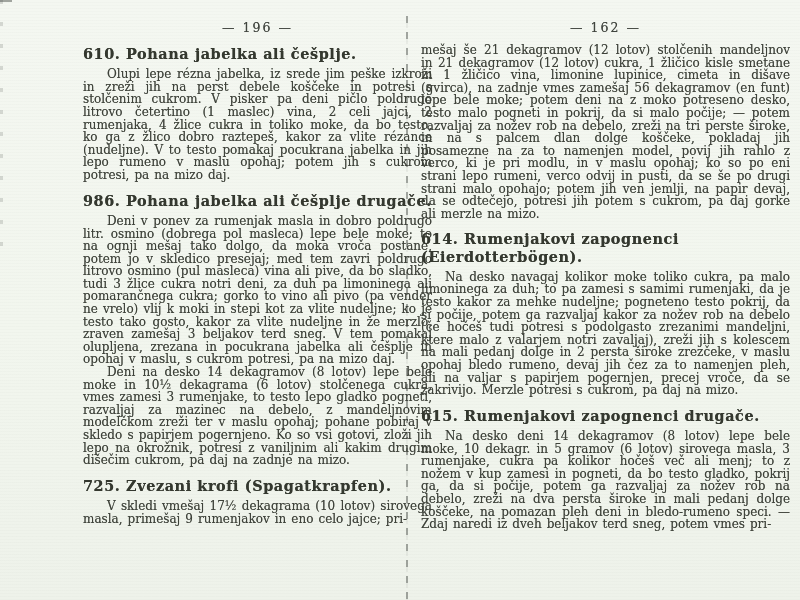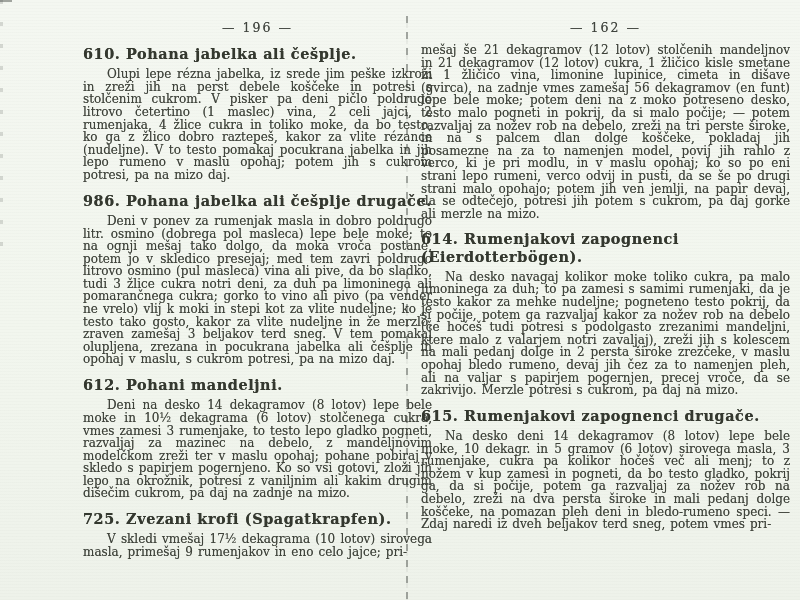--- a/index.html
+++ b/index.html
@@ -67,21 +67,20 @@
 
   <section class="page left">
     <div class="pagenum">— 196 —</div>
 
     <h2 class="recipe-heading">610. Pohana jabelka ali češplje.</h2>
     <p class="recipe-body">Olupi lepe rézna jabelka, iz srede jim peške izkroži in zreži jih na perst debele koščeke in potresi s stolčenim cukrom. V pisker pa deni pičlo poldrugo litrovo četertino (1 maslec) vina, 2 celi jajci, 2 rumenjaka, 4 žlice cukra in toliko moke, da bo testo, ko ga z žlico dobro raztepeš, kakor za vlite rézance (nudeljne). V to testo pomakaj pocukrana jabelka in jih lepo rumeno v maslu opohaj; potem jih s cukrom potresi, pa na mizo daj.</p>
 
     <h2 class="recipe-heading">986. Pohana jabelka ali češplje drugače.</h2>
     <p class="recipe-body">Deni v ponev za rumenjak masla in dobro poldrugo litr. osmino (dobrega pol masleca) lepe bele moke; to na ognji mešaj tako dolgo, da moka vroča postane, potem jo v skledico presejaj; med tem zavri poldrugo litrovo osmino (pul masleca) vina ali pive, da bo sladko, tudi 3 žlice cukra notri deni, za duh pa limoninega ali pomarančnega cukra; gorko to vino ali pivo (pa vender ne vrelo) vlij k moki in stepi kot za vlite nudeljne; ko je testo tako gosto, kakor za vlite nudeljne in že merzlo, zraven zamešaj 3 beljakov terd sneg. V tem pomakaj olupljena, zrezana in pocukrana jabelka ali češplje in opohaj v maslu, s cukrom potresi, pa na mizo daj.</p>
 
-    <h2 class="recipe-heading">612. Pohani mandeljni.</h2>
     <p class="recipe-body">Deni na desko 14 dekagramov (8 lotov) lepe bele moke in 10½ dekagrama (6 lotov) stolčenega cukra, vmes zamesi 3 rumenjake, to testo lepo gladko pogneti, razvaljaj za mazinec na debelo, z mandeljnovim modelčkom zreži ter v maslu opohaj; pohane pobiraj v skledo s papirjem pogernjeno. Ko so vsi gotovi, zloži jih lepo na okrožnik, potresi z vaniljnim ali kakim drugim dišečim cukrom, pa daj na zadnje na mizo.</p>
 
     <h2 class="recipe-heading">725. Zvezani krofi (Spagatkrapfen).</h2>
     <p class="recipe-body">V skledi vmešaj 17½ dekagrama (10 lotov) sirovega masla, primešaj 9 rumenjakov in eno celo jajce; pri-</p>
   </section>
 
   <section class="page right">
     <div class="pagenum">— 162 —</div>
 
     <p class="recipe-body continuation">mešaj še 21 dekagramov (12 lotov) stolčenih mandeljnov in 21 dekagramov (12 lotov) cukra, 1 žličico kisle smetane in 1 žličico vina, limonine lupinice, cimeta in dišave (gvirca), na zadnje vmes zamešaj 56 dekagramov (en funt) lepe bele moke; potem deni na z moko potreseno desko, testo malo pogneti in pokrij, da si malo počije; — potem razvaljaj za nožev rob na debelo, zreži na tri perste široke, in na s palcem dlan dolge koščeke, pokladaj jih posamezne na za to namenjen model, povij jih rahlo z verco, ki je pri modlu, in v maslu opohaj; ko so po eni strani lepo rumeni, verco odvij in pusti, da se še po drugi strani malo opohajo; potem jih ven jemlji, na papir devaj, da se odtečejo, potresi jih potem s cukrom, pa daj gorke ali merzle na mizo.</p>

